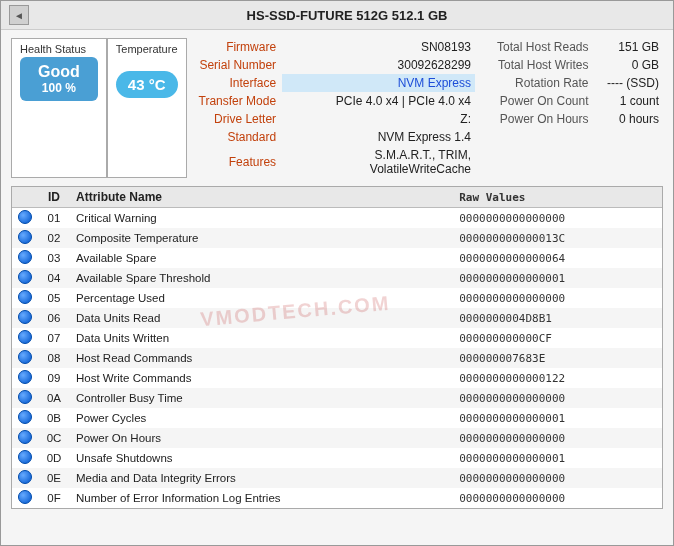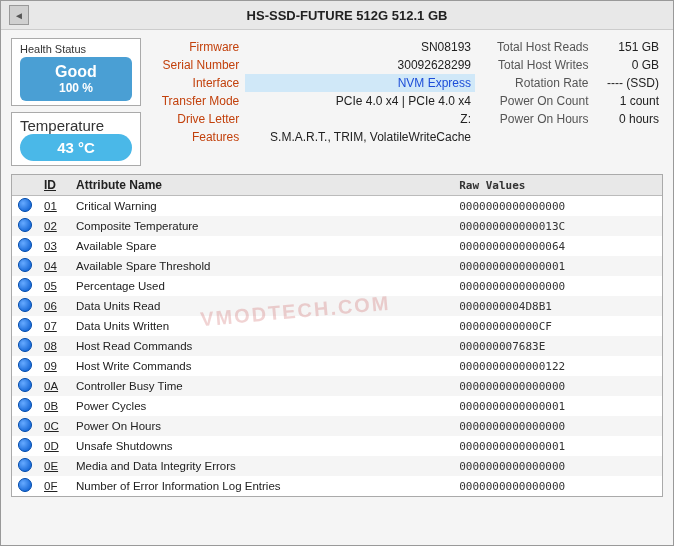--- a/index.html
+++ b/index.html
@@ -47,22 +47,21 @@
     .main-content {
       padding: 8px 10px;
     }
     .top-section {
       display: flex;
       gap: 8px;
       margin-bottom: 8px;
     }
     .left-panel {
       display: flex;
-      flex-direction: column;
-      gap: 6px;
+      flex-direction: row;
       min-width: 130px;
     }
     .health-box {
       border: 1px solid #aaa;
       padding: 4px 8px;
       background: #fff;
     }
     .health-label {
       font-size: 11px;
       color: #333;
@@ -81,23 +80,23 @@
     }
     .health-pct {
       font-size: 12px;
     }
     .temp-box {
       border: 1px solid #aaa;
       padding: 4px 8px;
       background: #fff;
     }
     .temp-label {
-      font-size: 15px;
+      font-size: 11px;
       color: #333;
-      margin-bottom: 0;
+      margin-bottom: 16px;
     }
     .temp-value-box {
       background: #4ab8e8;
       border-radius: 20px;
       text-align: center;
       padding: 5px 12px;
       color: white;
       font-weight: bold;
       font-size: 15px;
     }
@@ -176,22 +175,21 @@
     .attr-table tbody tr:nth-child(odd) {
       background: #fff;
     }
     .attr-table tbody td {
       padding: 2px 6px;
       font-size: 11.5px;
       color: #222;
     }
     .attr-table .id-col {
       width: 32px;
-      text-align: left;
-      text-decoration: underline;
+      text-align: center;
     }
     .attr-table .icon-col {
       width: 22px;
       text-align: center;
     }
     .attr-table .name-col {
       flex: 1;
     }
     .attr-table .raw-col {
       font-family: monospace;
@@ -269,20 +267,24 @@
             </tr>
             <tr>
               <td class="label-col">Transfer Mode</td>
               <td class="value-col">PCIe 4.0 x4 | PCIe 4.0 x4</td>
             </tr>
             <tr>
               <td class="label-col">Drive Letter</td>
               <td class="value-col">Z:</td>
             </tr>
             <tr>
+              <td class="label-col">Standard</td>
+              <td class="value-col">NVM Express 1.4</td>
+            </tr>
+            <tr>
               <td class="label-col">Features</td>
               <td class="value-col">S.M.A.R.T., TRIM, VolatileWriteCache</td>
             </tr>
           </tbody>
             </table>
         </div>
 
         <div class="right-panel">
           <table class="right-info-table">
             <tbody>

